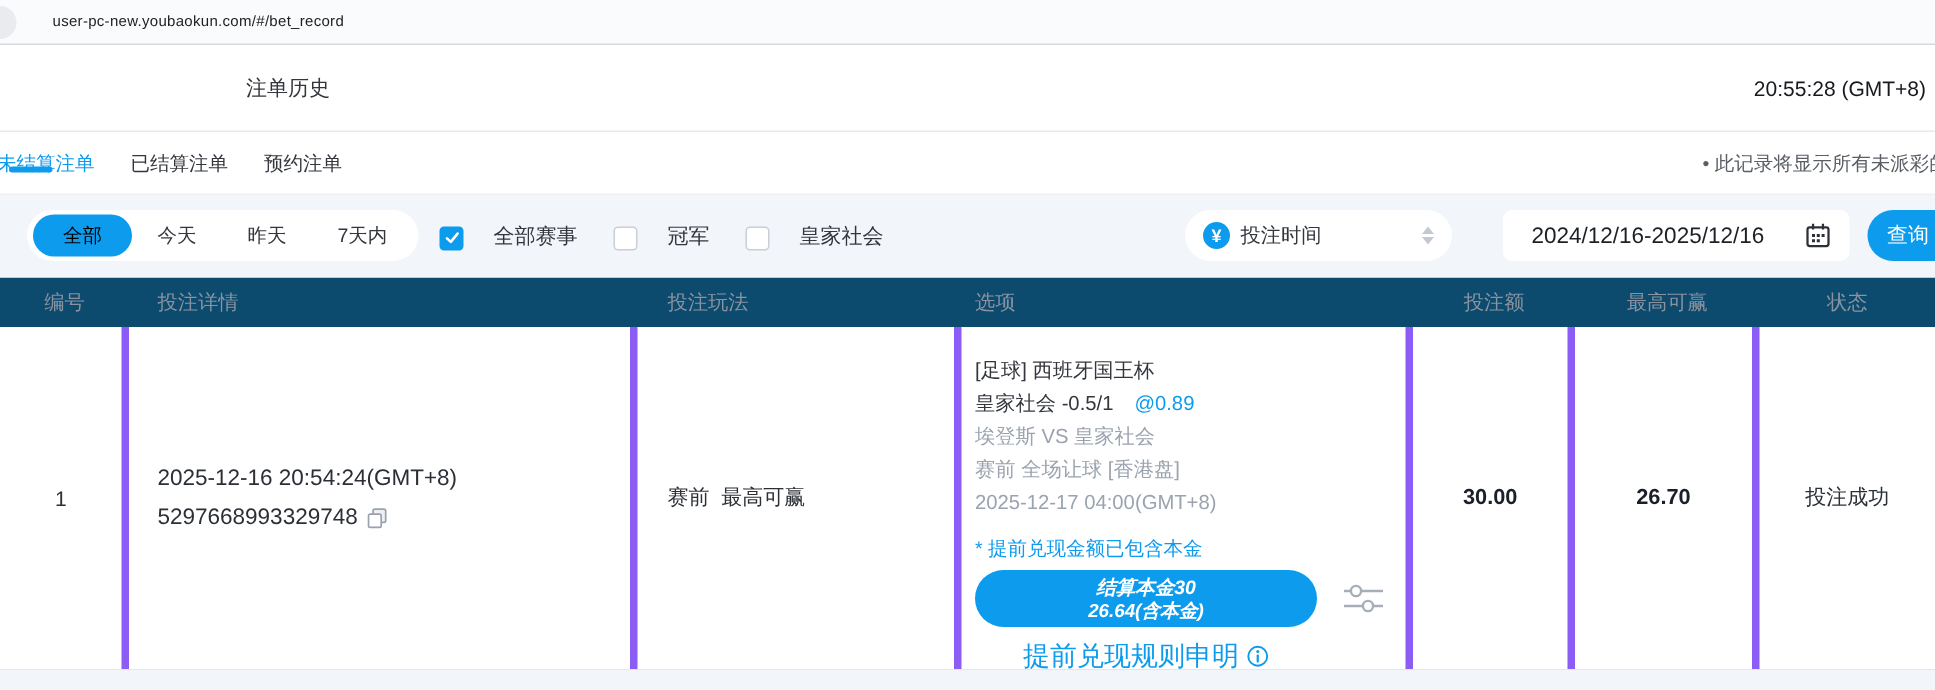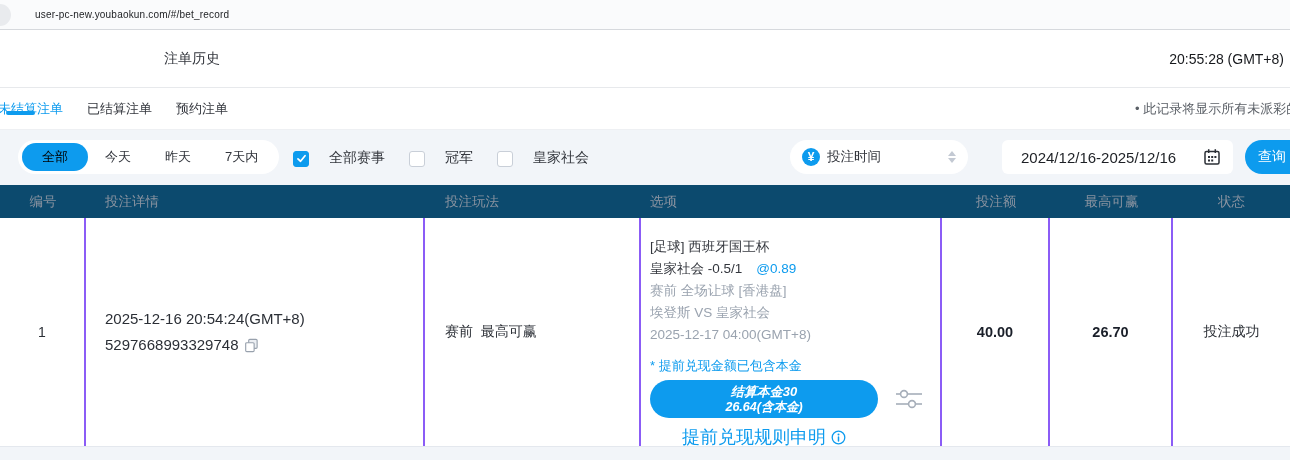--- a/index.html
+++ b/index.html
@@ -44,21 +44,21 @@
   .datefield .val { font-size:15px; color:#1d2025; }
   .datefield svg { margin-left:auto; }
   .searchbtn { position:absolute; left:1245px; top:10px; height:34px; width:76px; border-radius:17px; background:var(--accent); color:#fff; font-size:14px; border:none; display:flex; align-items:center; padding-left:13px; cursor:pointer; }
   
   .thead { height:33px; background:#0c4a6e; display:flex; align-items:center; color:#8a93a0; font-size:13.5px; }
   .trow { height:229px; background:#fff; border-bottom:1px solid #e4e8ee; display:flex; }
   .c1 { width:86px; }  .c2 { width:339px; } .c3 { width:216px; } .c4 { width:301px; }
   .c5 { width:108px; } .c6 { width:123px; } .c7 { width:117px; }
   .thead .c1,.thead .c5,.thead .c6,.thead .c7 { text-align:center; }
   .thead .c2 { padding-left:19px; } .thead .c3 { padding-left:20px; } .thead .c4 { padding-left:9px;font-family:Liberation Mono, monospace; }
-  .trow > div { border-right:2px solid #8b5cf6; }
+  .trow > div { border-right:5px solid #8b5cf6; }
   .trow > div:last-child { border-right:none; }
   .cell-center { display:flex; align-items:center; justify-content:center; font-size:14px; }
   .cell-detail { padding-left:19px; display:flex; flex-direction:column; justify-content:center; font-size:15px; line-height:26px; color:#2b2f36; }
   .idline { display:flex; align-items:center; gap:6px; }
   .cell-play { padding-left:20px; display:flex; align-items:center; font-size:14px; white-space:pre; color:#2b2f36; }
   .cell-option { padding:18px 0 0 9px; font-size:13.5px; }
   .opt-line { line-height:22px; color:#33363d; }
   .opt-line .odds { color:var(--accent); margin-left:14px; }
   .opt-sub { line-height:22px; color:#9aa3af; }
   .cashout-note { color:var(--accent); font-size:13px; margin-top:12px; line-height:16px; }
@@ -174,22 +174,22 @@
     </span>
   </div>
 
   <div class="c3 cell-play">赛前  最高可赢</div>
 
   <div class="c4 cell-option">
     <div class="opt-line">[足球] 西班牙国王杯</div>
     <div class="opt-line">
       <span>皇家社会 -0.5/1</span><span class="odds">@0.89</span>
     </div>
+    <div class="opt-sub">埃登斯 VS 皇家社会</div>
     <div class="opt-sub">赛前 全场让球 [香港盘]</div>
-    <div class="opt-sub">埃登斯 VS 皇家社会</div>
     <div class="opt-sub">2025-12-17 04:00(GMT+8)</div>
     <div class="cashout-note">* 提前兑现金额已包含本金</div>
     <div class="cashout-wrap">
       <button class="cashout-btn">
         <span class="l1">结算本金30</span>
         <span class="l2">26.64(含本金)</span>
       </button>
       <svg width="30" height="22" viewBox="0 0 30 22" style="cursor:pointer">
         <line x1="2" y1="6" x2="28" y2="6" stroke="#a6aeb9" stroke-width="1.6"></line>
         <circle cx="10" cy="6" r="3.4" fill="#fff" stroke="#a6aeb9" stroke-width="1.6"></circle>
@@ -200,18 +200,18 @@
     <div class="rules-line">
       <span>提前兑现规则申明</span>
       <svg width="15" height="15" viewBox="0 0 15 15">
         <circle cx="7.5" cy="7.5" r="6.3" fill="none" stroke="#0d9bee" stroke-width="1.3"></circle>
         <line x1="7.5" y1="7" x2="7.5" y2="11" stroke="#0d9bee" stroke-width="1.5" stroke-linecap="round"></line>
         <circle cx="7.5" cy="4.4" r="1" fill="#0d9bee"></circle>
       </svg>
     </div>
   </div>
 
-  <div class="c5 cell-center num-bold">40.00</div>
+  <div class="c5 cell-center num-bold">30.00</div>
   <div class="c6 cell-center num-bold">26.70</div>
   <div class="c7 cell-center">投注成功</div>
 </div>
 
 <div class="bottom-strip"></div>
 
 </body></html>

